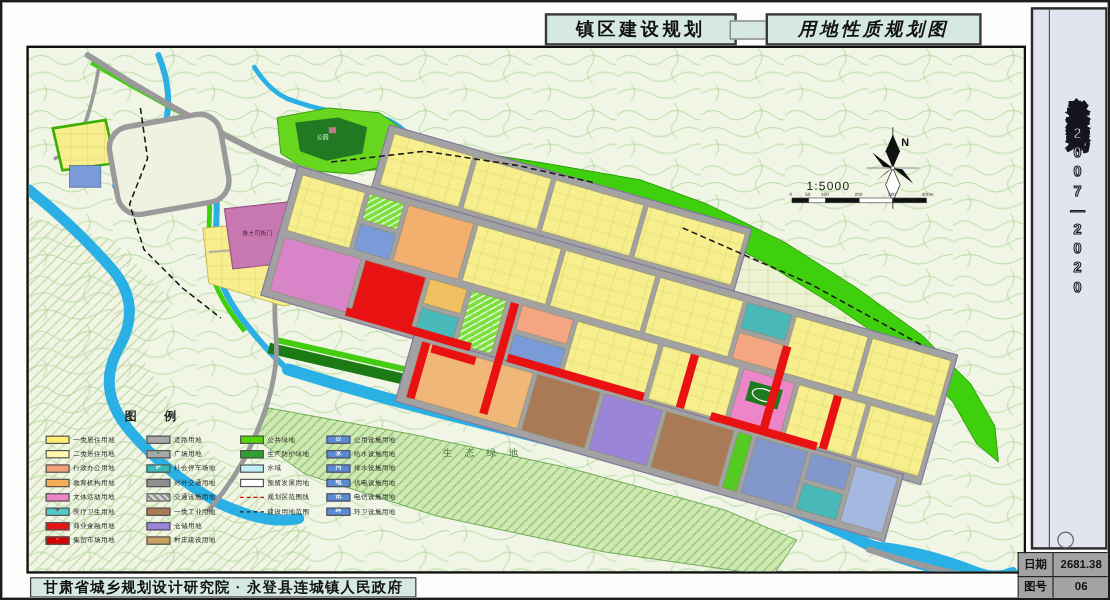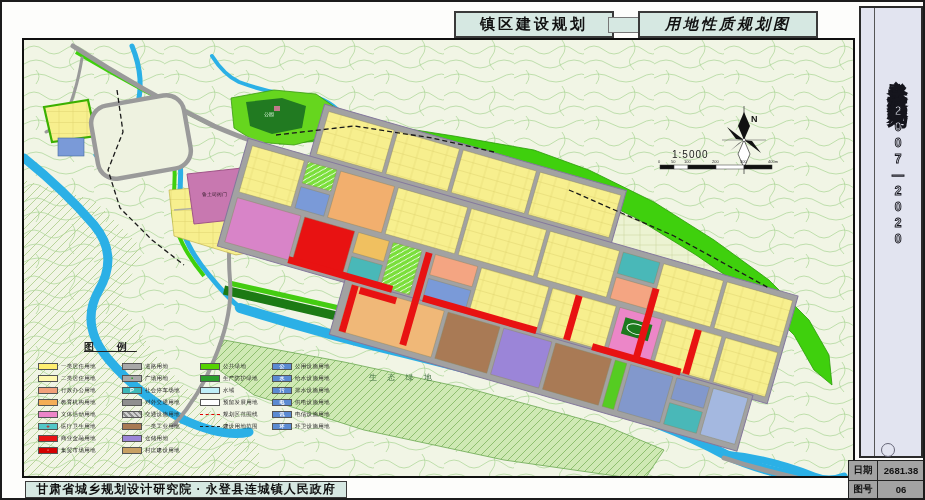--- a/index.html
+++ b/index.html
@@ -24,21 +24,21 @@
   #stamp-circle{position:absolute;left:879px;top:441px;width:12px;height:12px;border:1.2px solid #667;border-radius:50%;}
   
   #sheet-table{position:absolute;left:846px;top:458px;width:77px;height:40px;border-collapse:collapse;}
   #sheet-table td{border:1.6px solid #222;background:#a3a3a3;font-size:9.5px;font-weight:bold;color:#111;text-align:center;padding:0;}
   #sheet-table td.lbl{width:28px;}
   
   #credit-box{position:absolute;left:23px;top:479px;width:322px;height:17px;background:#d6e8e2;border:1.5px solid #3a3a3a;
     display:flex;align-items:center;justify-content:center;font-weight:bold;font-size:12px;color:#111;letter-spacing:1px;box-sizing:border-box;}
   
   #legend{position:absolute;left:36px;top:338px;width:310px;z-index:5;}
-  #legend-title{margin-left:46px;font-size:10px;font-weight:bold;letter-spacing:10px;color:#222;text-decoration:underline;}
+  #legend-title{margin-left:66px;font-size:10px;font-weight:bold;letter-spacing:10px;color:#222;}
   #legend-cols{display:flex;margin-top:6px;}
   .lg-col{display:flex;flex-direction:column;}
   .lg-col.c1{width:84px;} .lg-col.c2{width:78px;} .lg-col.c3{width:72px;} .lg-col.c4{width:74px;}
   .lg-row{display:flex;align-items:center;height:12px;}
   .sw{width:20px;height:7px;border:0.5px solid #555;box-sizing:border-box;flex:0 0 20px;position:relative;
       display:flex;align-items:center;justify-content:center;overflow:hidden;}
   .sw span{font-size:6px;line-height:1;font-weight:bold;}
   .sw.hatch{background:repeating-linear-gradient(45deg,#cfcfcf 0 2px,#8f8f8f 2px 4px);}
   .sw.line{border:none;height:0;background:none;}
   .lg-label{font-size:5.5px;color:#222;margin-left:3px;white-space:nowrap;letter-spacing:0.3px;}

